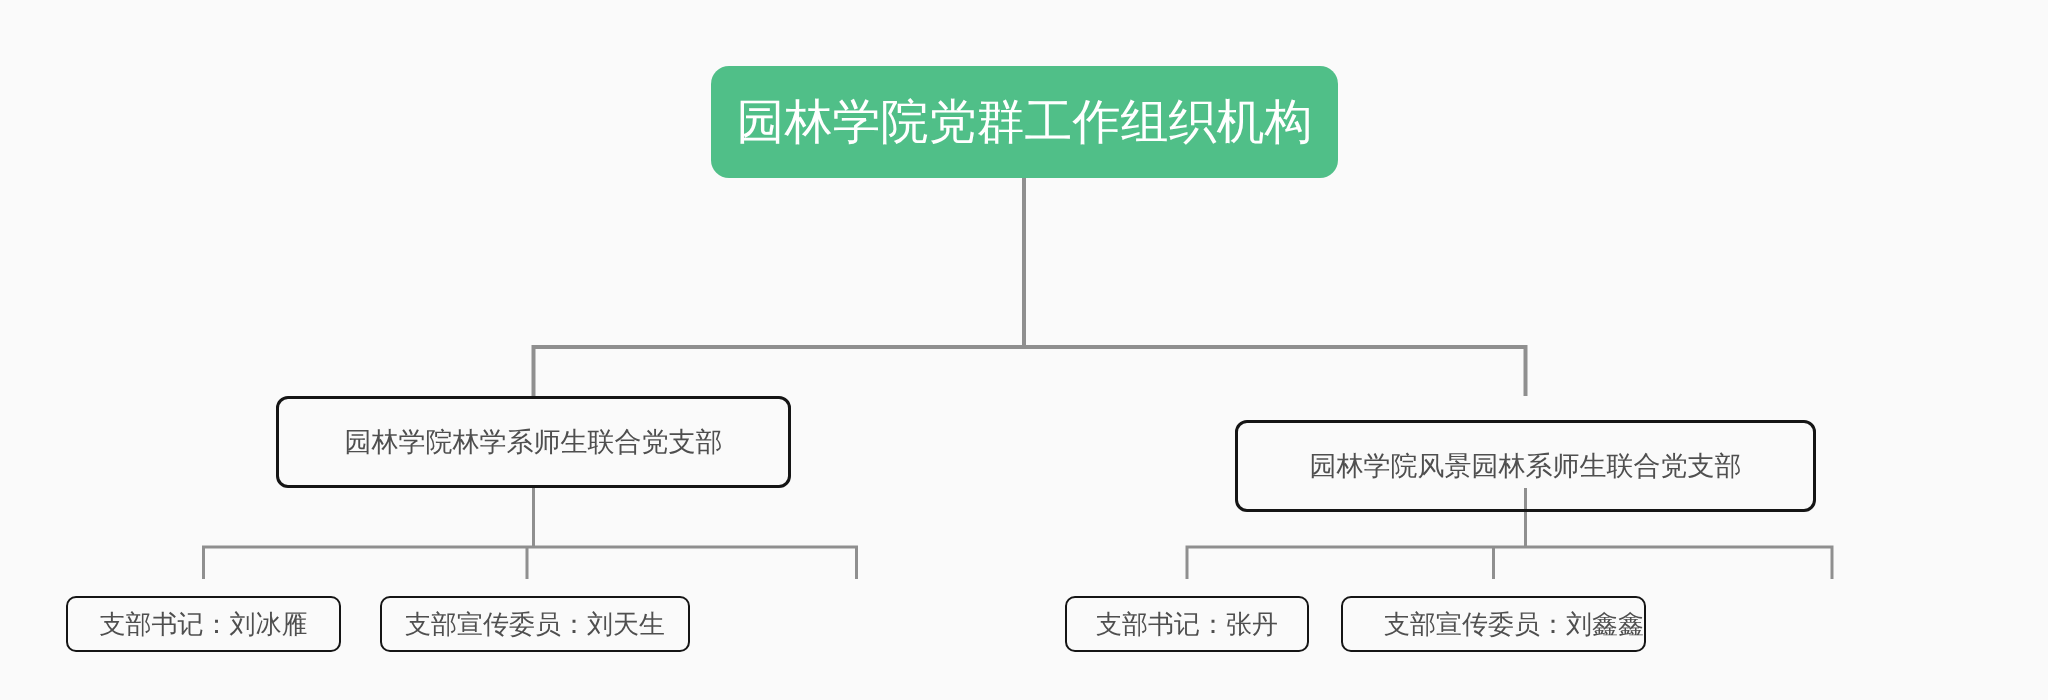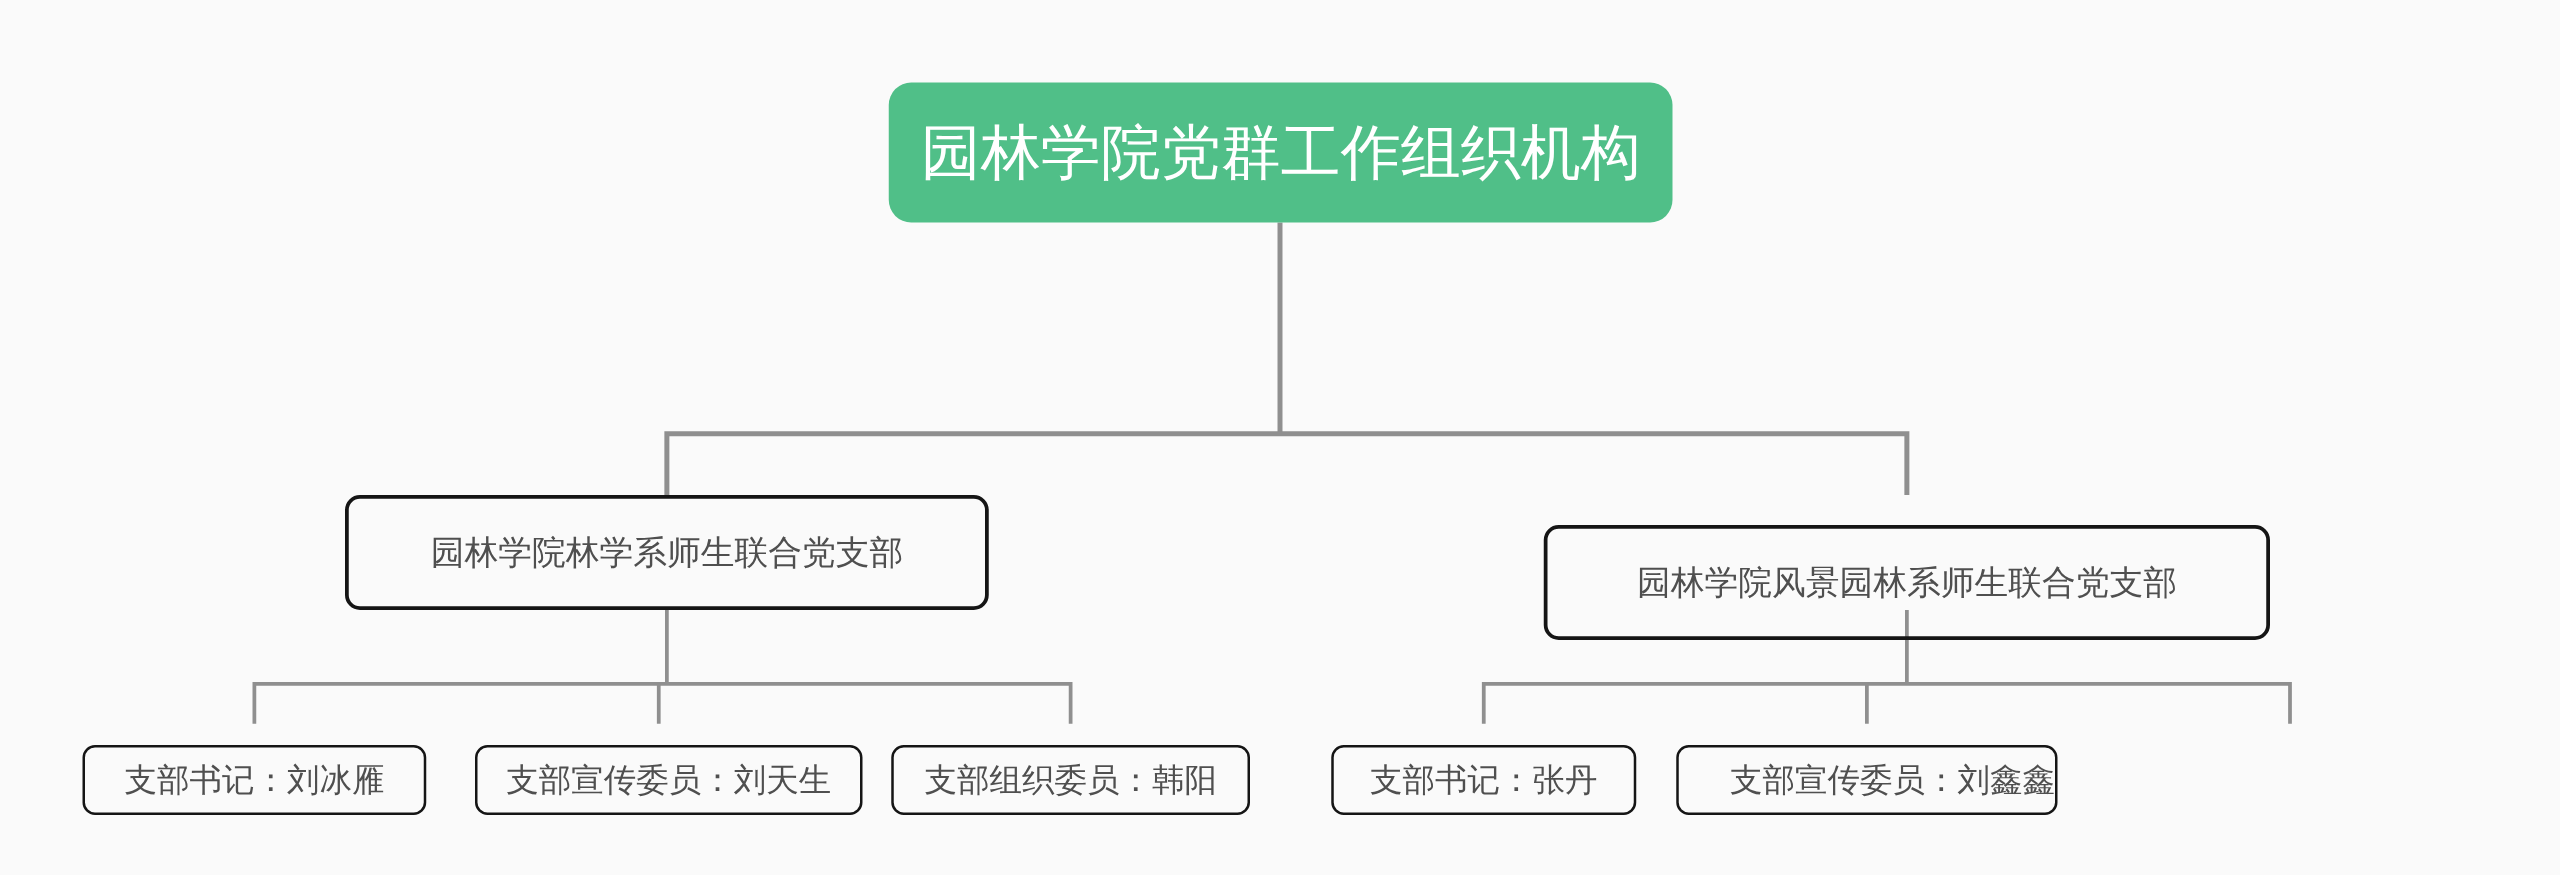--- a/index.html
+++ b/index.html
@@ -89,23 +89,20 @@
   <div class="node node-branch node-branch-1">
     <span>园林学院风景园林系师生联合党支部</span>
   </div>
 
   <div class="node node-leaf node-leaf-0-0">
     <span>支部书记：刘冰雁</span>
   </div>
   <div class="node node-leaf node-leaf-0-1">
     <span>支部宣传委员：刘天生</span>
   </div>
-  <div class="node node-leaf node-leaf-0-2">
-    <span>支部组织委员：韩阳</span>
-  </div>
 
   <div class="node node-leaf node-leaf-1-0">
     <span>支部书记：张丹</span>
   </div>
   <div class="node node-leaf node-leaf-1-1">
     <span>支部宣传委员：刘鑫鑫</span>
   </div>
 
 </div>
 

